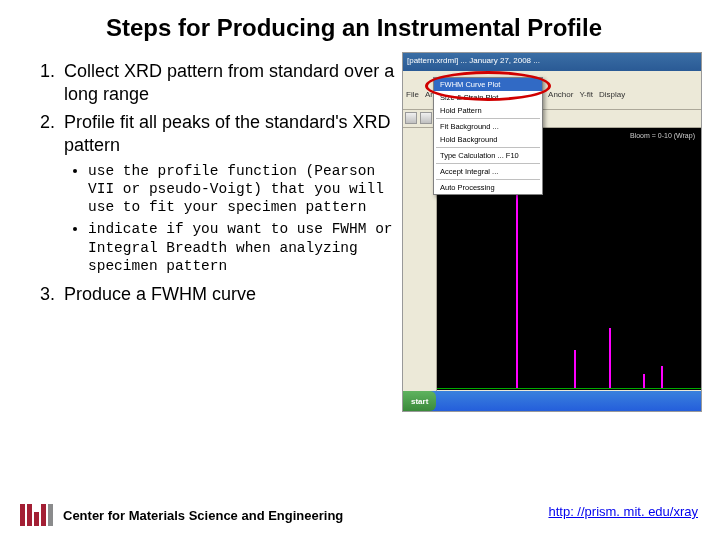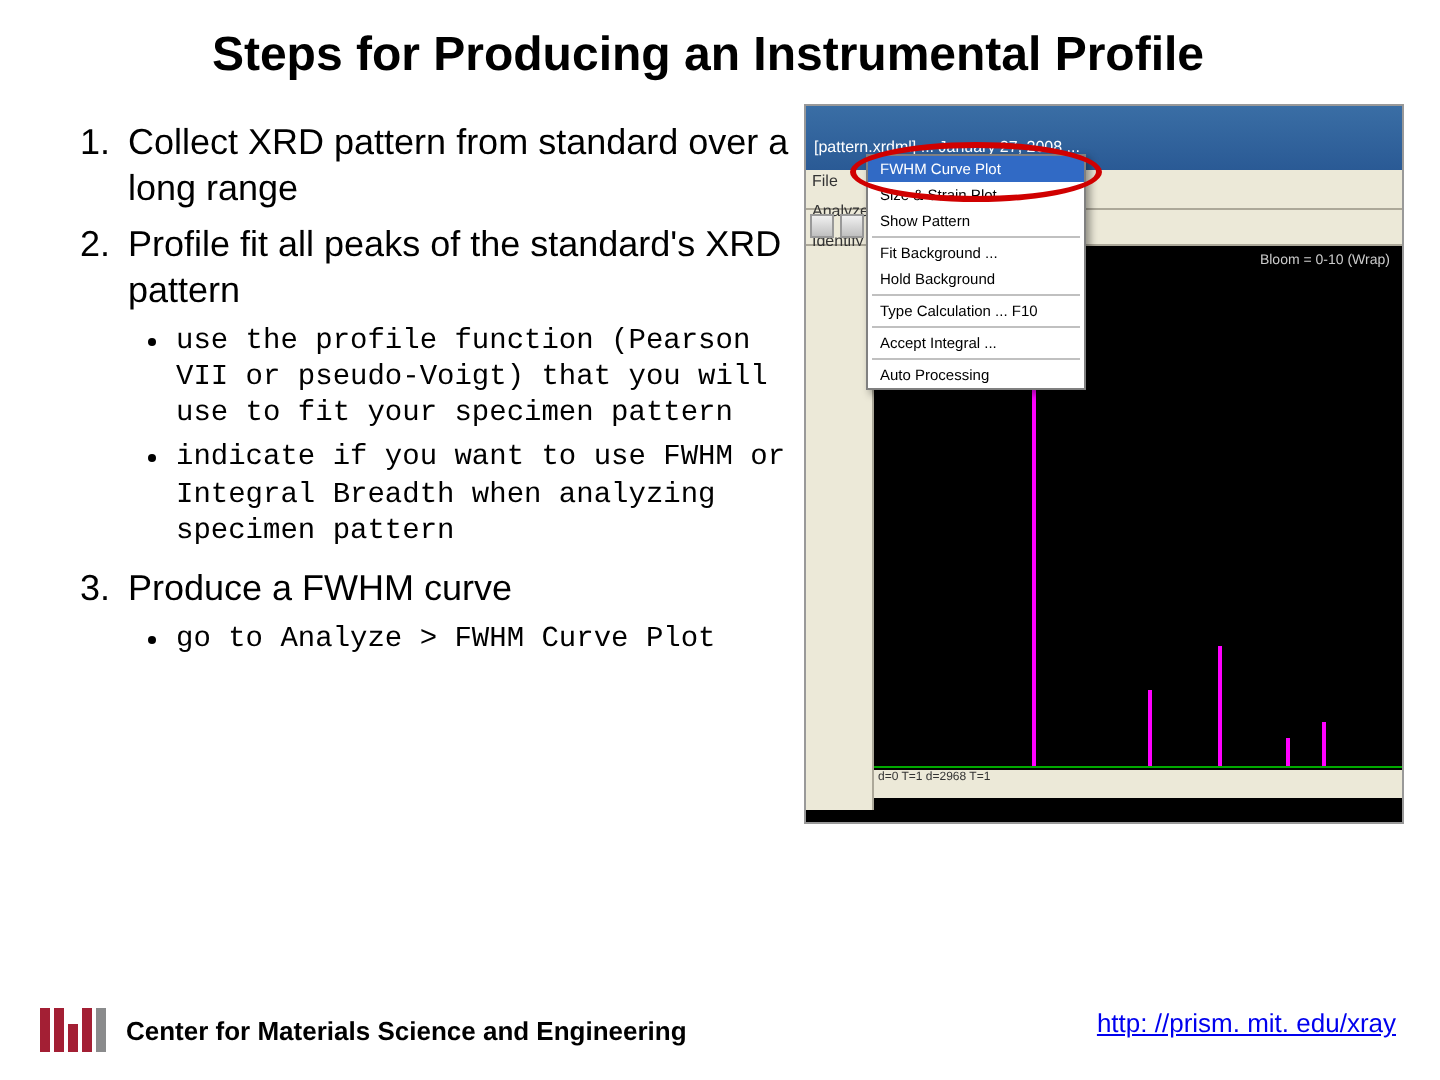--- a/index.html
+++ b/index.html
@@ -96,34 +96,33 @@
     background: #000;
     position: relative;
     overflow: hidden;
     border: 1px solid #999;
   }
   .ss-header {
     height: 18px;
     background: linear-gradient(#3a6ea5, #2a5a95);
     color: #fff;
     font-size: 8px;
-    padding: 16px 4px;
+    padding: 3px 4px;
     white-space: nowrap;
     overflow: hidden;
   }
   .ss-toolbar {
     height: 20px;
     background: #ece9d8;
     border-bottom: 1px solid #aca899;
     display: flex;
     font-size: 8px;
     color: #333;
-    padding: 1px 3px;
+    padding: 19px 3px;
     gap: 6px;
-    flex-direction: column;
   }
   .ss-toolbar2 {
     height: 18px;
     background: #ece9d8;
     border-bottom: 1px solid #aca899;
     display: flex;
     padding: 2px;
     gap: 3px;
   }
   .ss-toolbar2 .ico {
@@ -238,23 +237,20 @@
       <li>Collect XRD pattern from standard over a long range</li>
       <li>
         <span>Profile fit all peaks of the standard's XRD pattern</span>
         <ul class="sub">
           <li>use the profile function (Pearson VII or pseudo-Voigt) that you will use to fit your specimen pattern</li>
           <li>indicate if you want to use FWHM or Integral Breadth when analyzing specimen pattern</li>
         </ul>
       </li>
       <li>
         <span>Produce a FWHM curve</span>
-        <ul class="sub">
-          <li>go to Analyze &gt; FWHM Curve Plot</li>
-        </ul>
       </li>
     </ol>
   </div>
 
   <div class="right">
     <div class="screenshot">
       <div class="ss-header">[pattern.xrdml] ... January 27, 2008 ...</div>
       <div class="ss-toolbar">
         <span>File</span>
         <span>Analyze</span>
@@ -274,21 +270,21 @@
         <div class="ico"></div>
         <div class="ico"></div>
         <div class="ico"></div>
       </div>
 
       <div class="red-circle"></div>
 
       <div class="ss-dropdown">
         <div class="mi hl">FWHM Curve Plot</div>
         <div class="mi">Size &amp; Strain Plot...</div>
-        <div class="mi">Show Pattern</div>
+        <div class="mi">Hold Pattern</div>
         <div class="sep"></div>
         <div class="mi">Fit Background ...</div>
         <div class="mi">Hold Background</div>
         <div class="sep"></div>
         <div class="mi">Type Calculation ... F10</div>
         <div class="sep"></div>
         <div class="mi">Accept Integral ...</div>
         <div class="sep"></div>
         <div class="mi">Auto Processing</div>
       </div>
@@ -300,20 +296,23 @@
           <div class="baseline"></div>
           <div class="peak" style="left:30%;height:230px"></div>
           <div class="peak" style="left:52%;height:38px"></div>
           <div class="peak" style="left:65%;height:60px"></div>
           <div class="peak" style="left:78%;height:14px"></div>
           <div class="peak" style="left:85%;height:22px"></div>
           <div class="ss-axis">d=0   T=1   d=2968   T=1</div>
         </div>
       </div>
 
+      <div class="ss-taskbar">
+        <div class="ss-start">start</div>
+      </div>
     </div>
   </div>
 </div>
 
 <div class="footer">
   <div class="footer-left">
     <div class="mit-logo">
       <div class="bar b1"></div>
       <div class="bar b2"></div>
       <div class="bar b3"></div>

